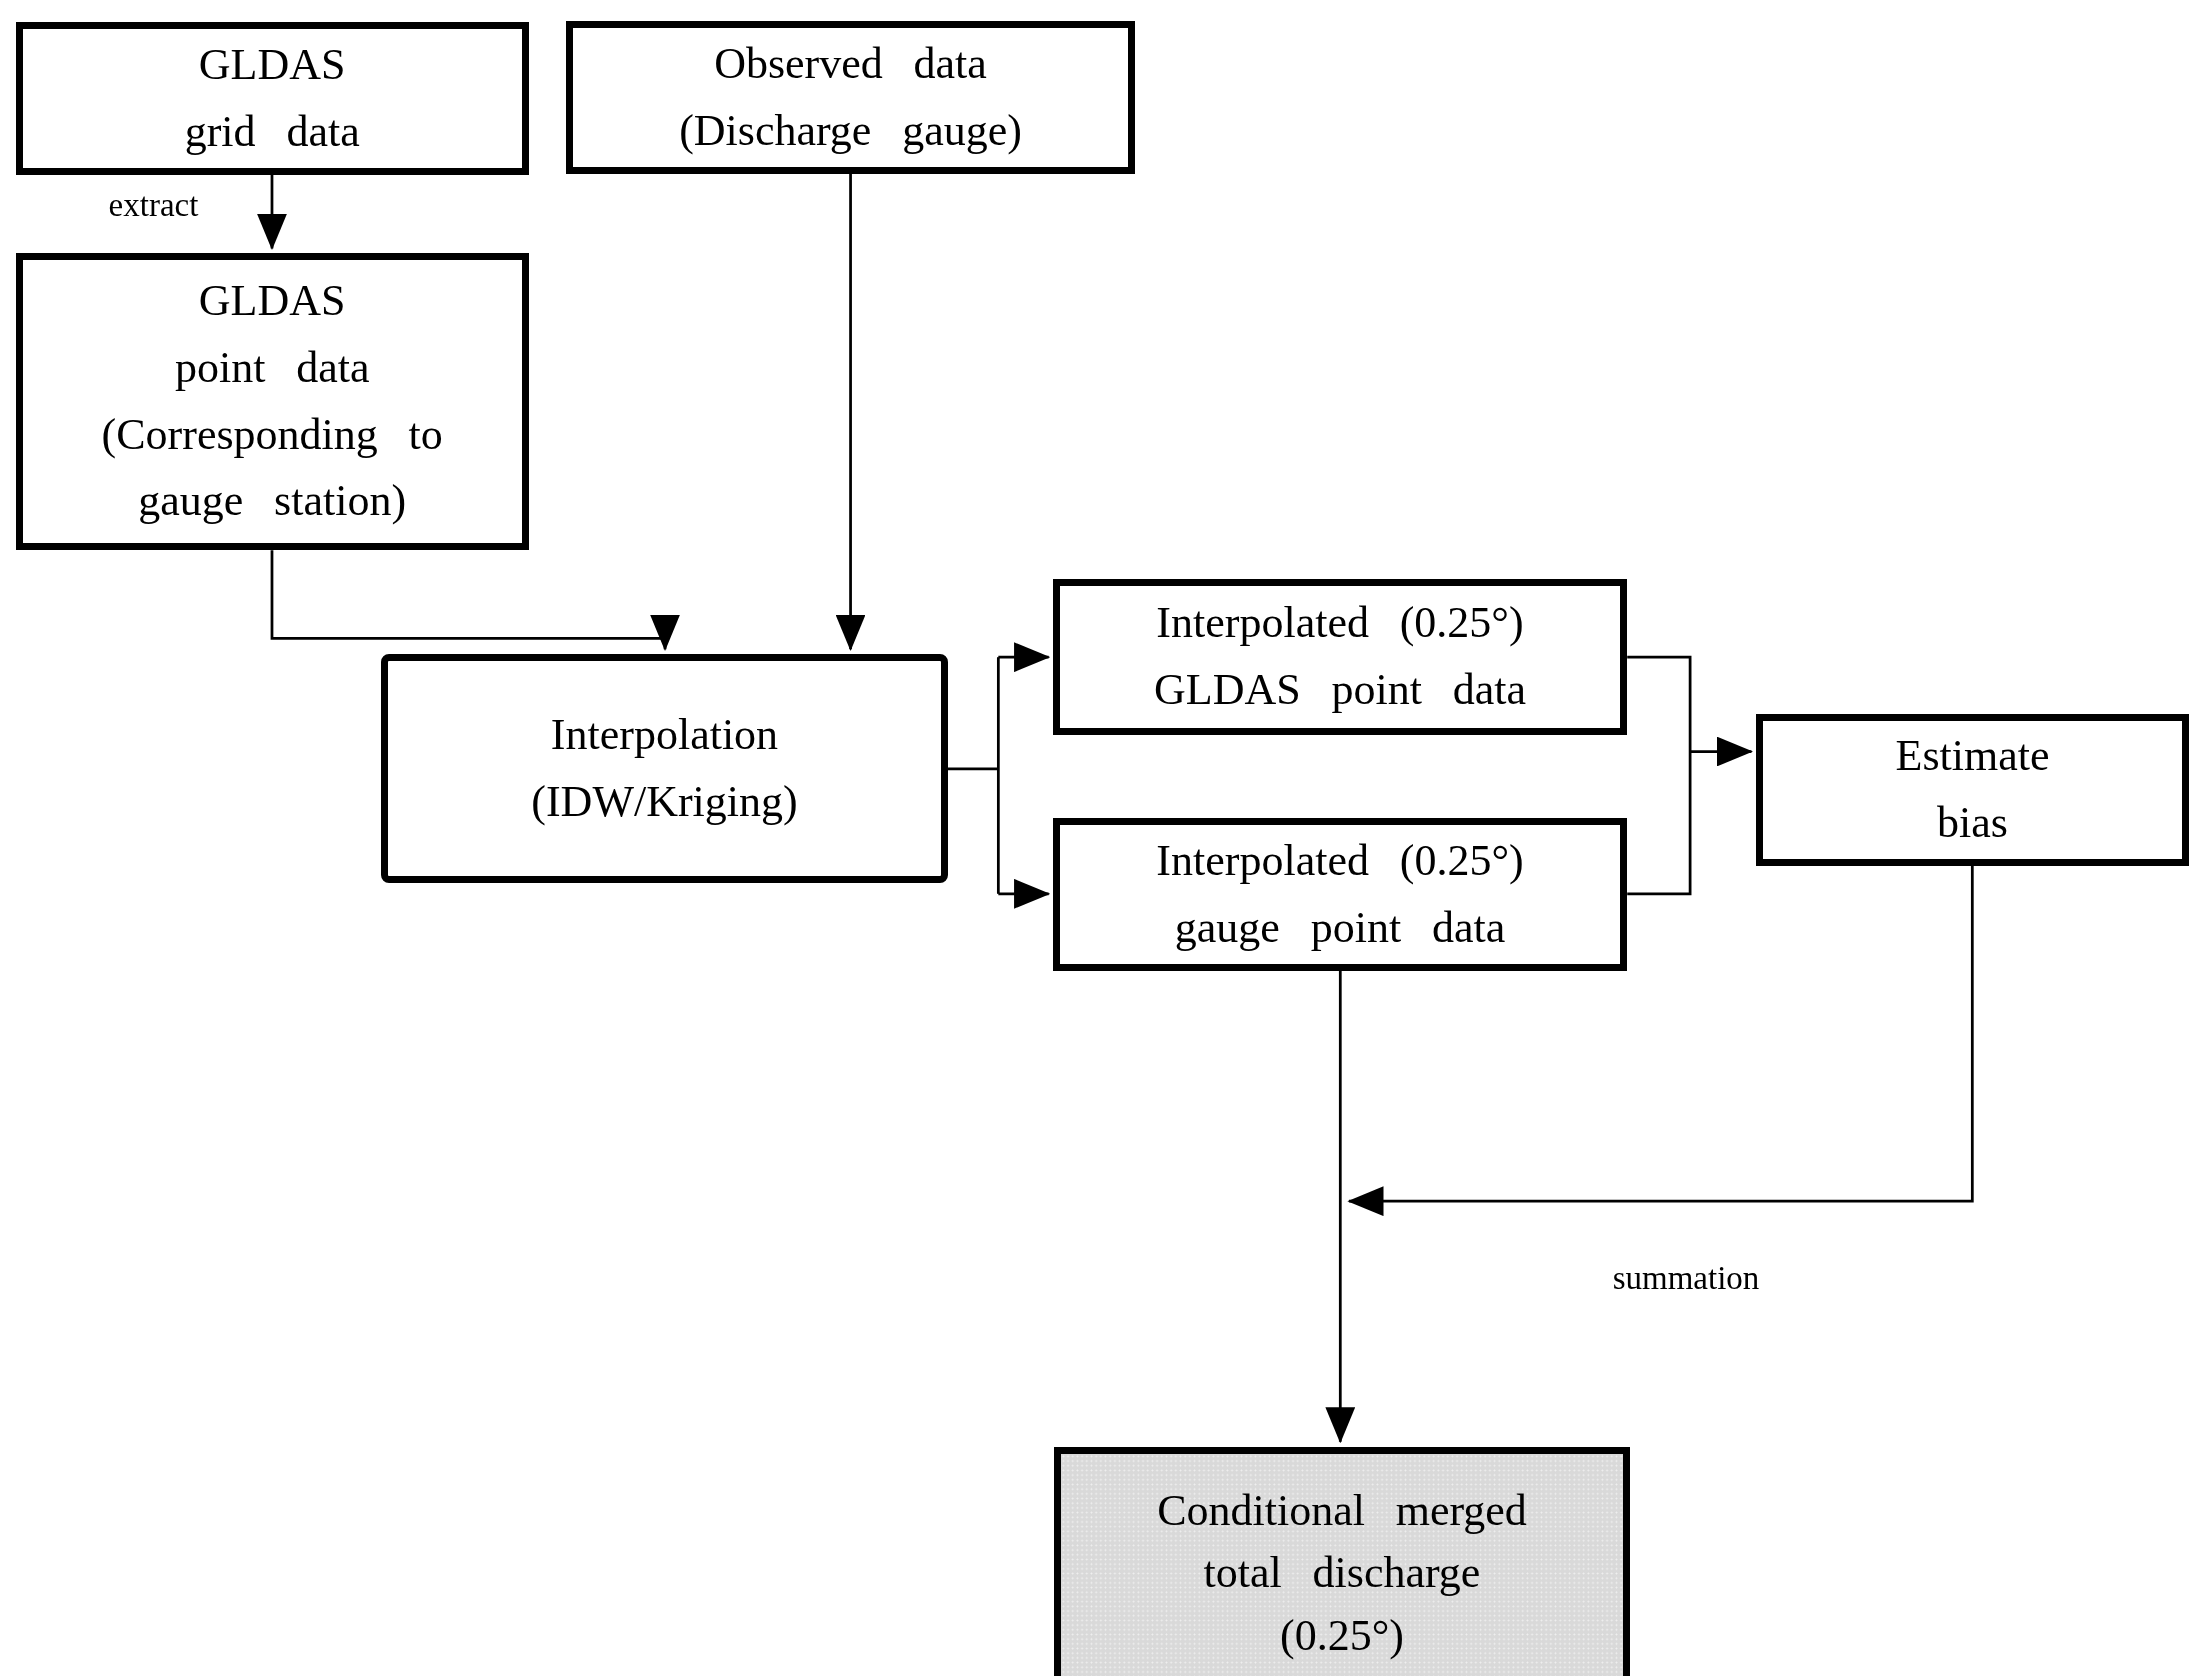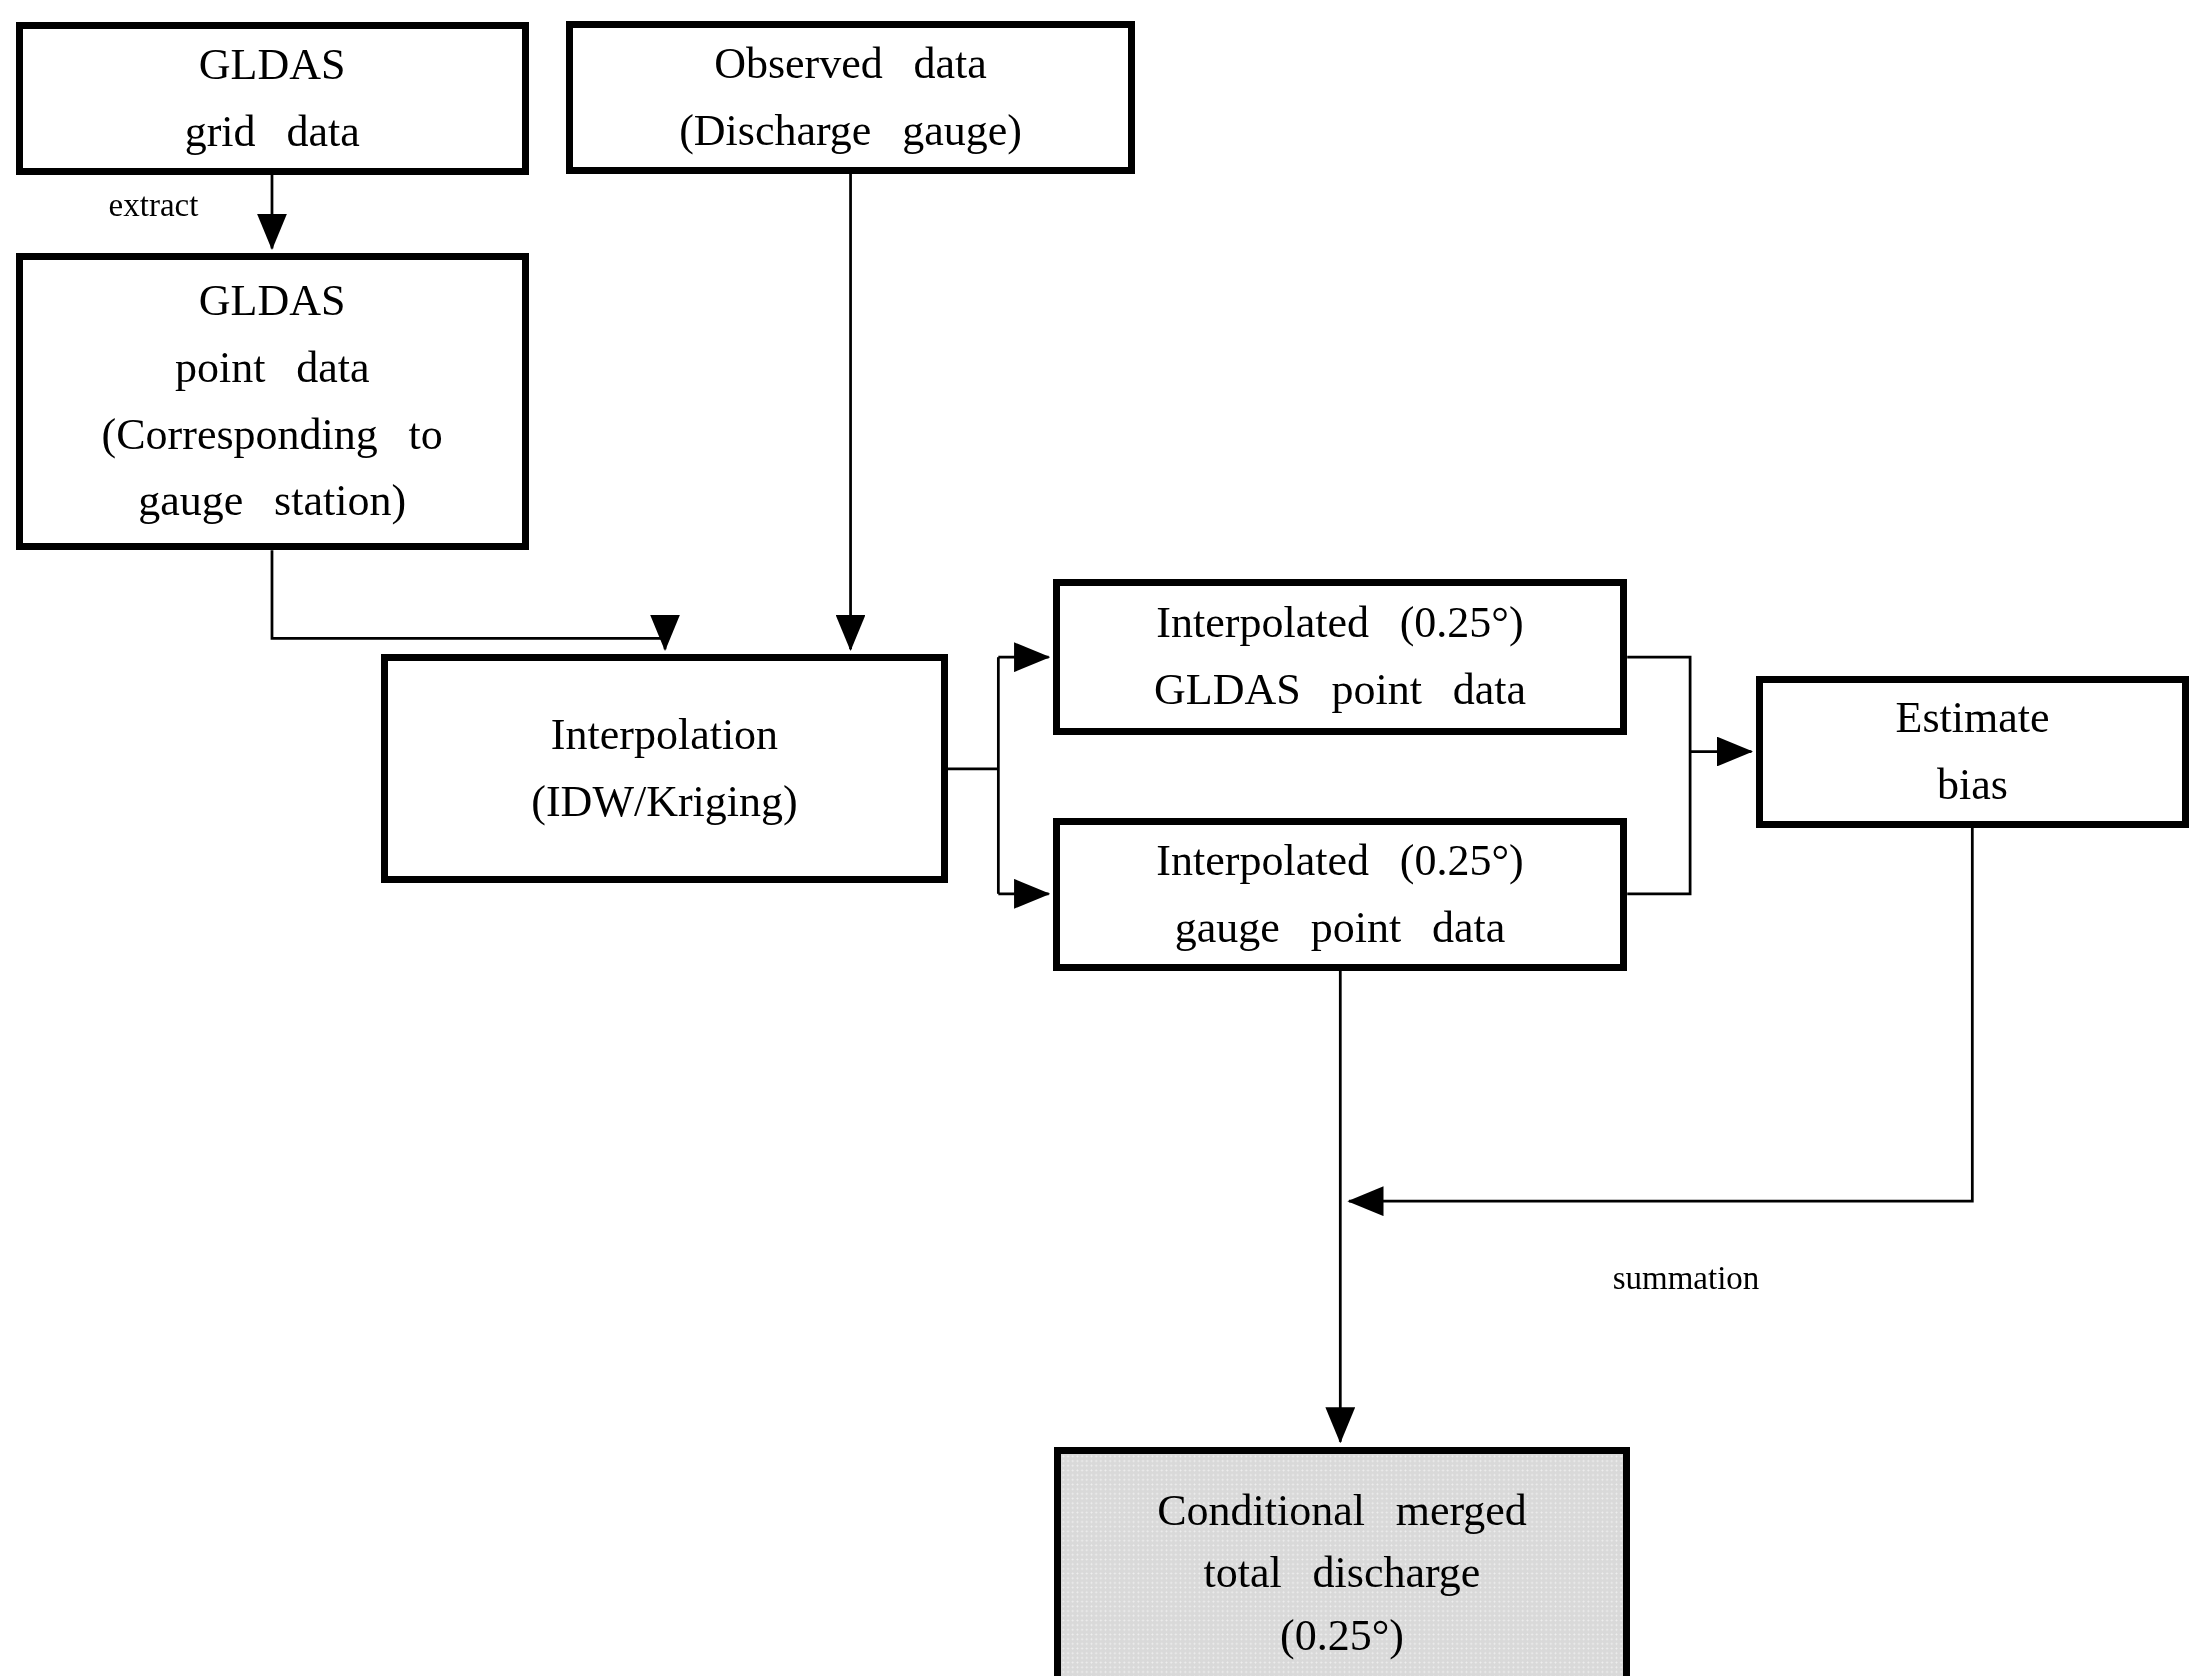--- a/index.html
+++ b/index.html
@@ -40,24 +40,24 @@
     font-size: 44px;
     line-height: 1.52;
   }
   .node .lbl {
     white-space: pre-line;
     word-spacing: 0.45em;
   }
   .node-gldas-grid     { left: 15.7px;   top: 22px;   width: 513px; height: 153px; }
   .node-gldas-point    { left: 15.7px;   top: 253px;  width: 513px; height: 297px; }
   .node-observed       { left: 566px;  top: 21px;   width: 569px; height: 153px; }
-  .node-interpolation  { left: 381px;  top: 654px;  width: 567px; height: 229px; }
+  .node-interpolation  { left: 381px;  top: 654px;  width: 567px; height: 229px; border-radius: 8px; }
   .node-interp-gldas   { left: 1053px; top: 579px;  width: 574px; height: 156px; }
   .node-interp-gauge   { left: 1053px; top: 818px; width: 574px; height: 153px; }
-  .node-estimate-bias  { left: 1756px; top: 676px;  width: 433px; height: 152px; }
+  .node-estimate-bias  { left: 1756px; top: 714px;  width: 433px; height: 152px; }
   .node-merged {
     left: 1054px; top: 1447px; width: 576px; height: 253px;
     line-height: 1.42;
     background-color: #d9d9d9;
     background-image: radial-gradient(circle, rgba(255,255,255,0.6) 0.9px, rgba(0,0,0,0.04) 1px, transparent 1.1px);
     background-size: 4.7px 4.7px;
   }
   .edge-label {
     position: absolute;
     font-size: 33px;

